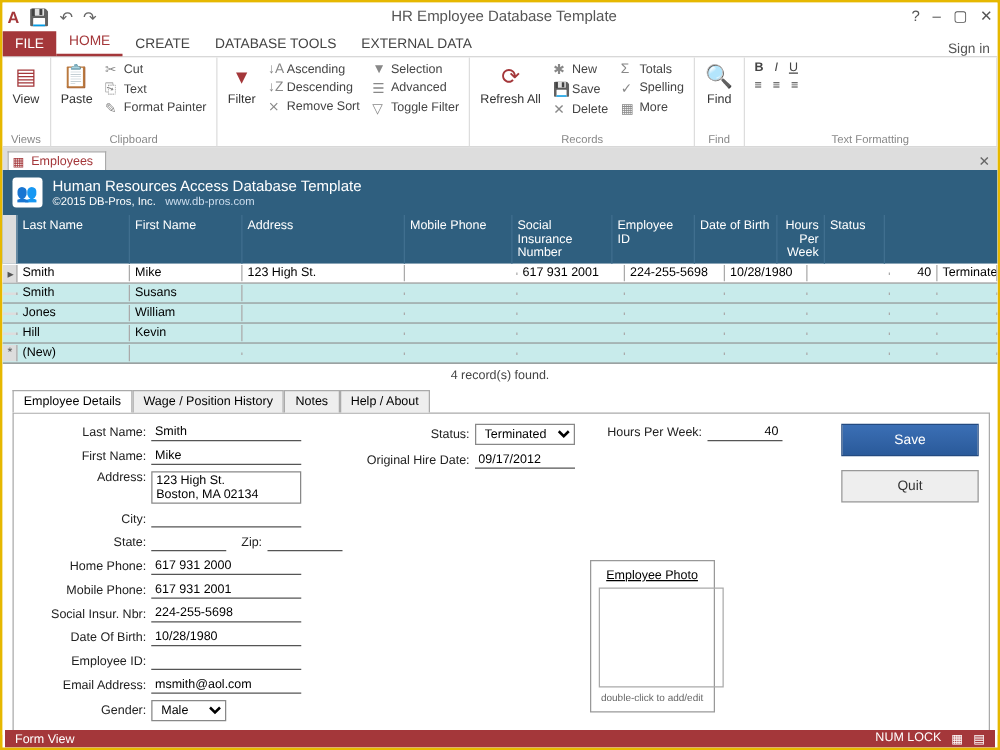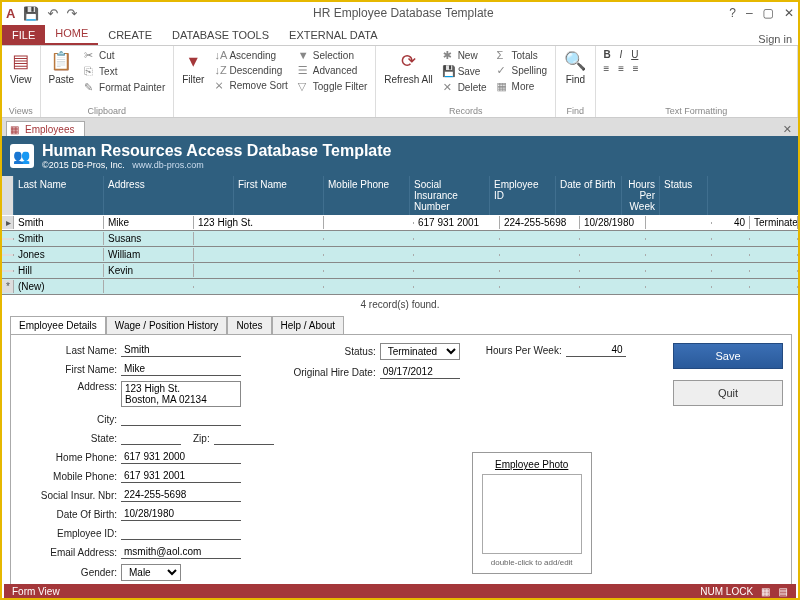--- a/index.html
+++ b/index.html
@@ -24,21 +24,21 @@
 .rcol { display: flex; flex-direction: column; gap: 1px; }
 .rbtn-h { display: flex; align-items: center; gap: 3px; cursor: pointer; padding: 1px 2px; color: #444; white-space: nowrap; }
 .rbtn-h .ricon { font-size: 11px; color: #888; width: 12px; display: inline-block; }
 .doc-tabs { height: 18px; background: #ddd; display: flex; align-items: flex-end; }
 .doc-tab { background: #fff; border: 1px solid #aaa; border-bottom: none; padding: 2px 10px 1px 18px; font-size: 10px; color: #a4373a; position: relative; margin-left: 4px; }
 .doc-tab::before { content: "▦"; position: absolute; left: 3px; color: #a4373a; font-size: 10px; }
 .doc-tabs .close-x { margin-left: auto; padding: 0 6px; color: #666; }
 .content { background: #fff; }
 .hdrband { background: #2f5f7f; color: #fff; padding: 6px 8px; display: flex; align-items: center; gap: 8px; }
 .hdrband .logo { width: 24px; height: 24px; background: #fff; border-radius: 3px; display: flex; align-items: center; justify-content: center; color: #2f5f7f; font-size: 14px; }
-.hdrband .t1 { font-weight: bold; font-size: 16px; }
+.hdrband .t1 { font-weight: normal; font-size: 12px; }
 .hdrband .t2 { font-size: 9px; }
 .hdrband .t2 a { color: #cde; }
 .gridhead { background: #2f5f7f; color: #fff; display: flex; font-size: 10px; }
 .gridhead .gc { padding: 3px 4px; border-right: 1px solid #406f8f; }
 .gridbody .row { display: flex; background: #c8ebeb; border-bottom: 1px solid #888; font-size: 10px; height: 16px; align-items: center; }
 .gridbody .row.sel { background: #fff; }
 .gridbody .row .gc { padding: 1px 4px; border-right: 1px solid #aaa; overflow: hidden; white-space: nowrap; }
 .gc.c0 { width: 12px; background: #ddd; color: #555; text-align: center; }
 .gc.c1 { width: 90px; } .gc.c2 { width: 90px; } .gc.c3 { width: 130px; }
 .gc.c4 { width: 90px; } .gc.c5 { width: 86px; } .gc.c6 { width: 80px; }
@@ -46,21 +46,21 @@
 .recfound { text-align: center; color: #444; font-size: 10px; padding: 4px 0; }
 .form-tabs { display: flex; gap: 0; margin: 2px 0 0 8px; }
 .form-tab { border: 1px solid #aaa; border-bottom: none; padding: 3px 8px; background: #eee; font-size: 10px; cursor: pointer; }
 .form-tab.active { background: #fff; }
 .form-area { border: 1px solid #aaa; margin: 0 6px 0 8px; padding: 8px; display: flex; gap: 12px; height: 258px; }
 .form-col { display: flex; flex-direction: column; gap: 5px; }
 .frow { display: flex; align-items: center; gap: 4px; }
 .flbl { width: 98px; text-align: right; font-size: 10px; color: #222; }
 .finp { border-bottom: 1px solid #555; border-top: none; border-left: none; border-right: none; font-size: 10px; padding: 1px 3px; background: #fff; }
 .finp.w120 { width: 120px; } .finp.w80 { width: 80px; } .finp.w60 { width: 60px; }
-.photo-box { border: 1px solid #999; width: 120px; padding: 6px; text-align: center; }
+.photo-box { border: 1px solid #999; width: 100px; padding: 6px; text-align: center; }
 .photo-box .pt { font-size: 10px; text-decoration: underline; margin-bottom: 4px; }
 .photo-box .ph { width: 100px; height: 80px; border: 1px solid #aaa; margin: 0 auto; }
 .photo-box .pd { font-size: 8px; color: #666; margin-top: 4px; }
 .action-btn { width: 110px; background: linear-gradient(#3b6fb5, #2a5a9a); color: #fff; border: 1px solid #234a80; padding: 6px; font-size: 11px; cursor: pointer; margin-bottom: 6px; }
 .action-btn.quit { background: #eee; color: #333; border: 1px solid #999; }
 .statusbar { position: absolute; bottom: 0; left: 2px; right: 2px; height: 14px; background: #a4373a; color: #fff; display: flex; align-items: center; padding: 0 8px; font-size: 10px; }
 .statusbar .right { margin-left: auto; display: flex; gap: 8px; }
 select.finp { border: 1px solid #888; }
 </style>
 </head>
@@ -234,22 +234,22 @@
   <div class="hdrband">
     <div class="logo">👥</div>
     <div>
       <div class="t1">Human Resources Access Database Template</div>
       <div class="t2"><span>©2015 DB-Pros, Inc.</span> &nbsp; <a>www.db-pros.com</a></div>
     </div>
   </div>
   <div class="gridhead">
     <div class="gc c0"></div>
     <div class="gc c1">Last Name</div>
+    <div class="gc c2">First Name</div>
     <div class="gc c3">Address</div>
-    <div class="gc c2">First Name</div>
     <div class="gc c5">Mobile Phone</div>
     <div class="gc c6">Social Insurance Number</div>
     <div class="gc c8">Employee ID</div>
     <div class="gc c7">Date of Birth</div>
     <div class="gc c9">Hours Per Week</div>
     <div class="gc c10">Status</div>
   </div>
   <div class="gridbody" id="gridbody">
       <div class="row sel">
         <div class="gc c0">▸</div>

